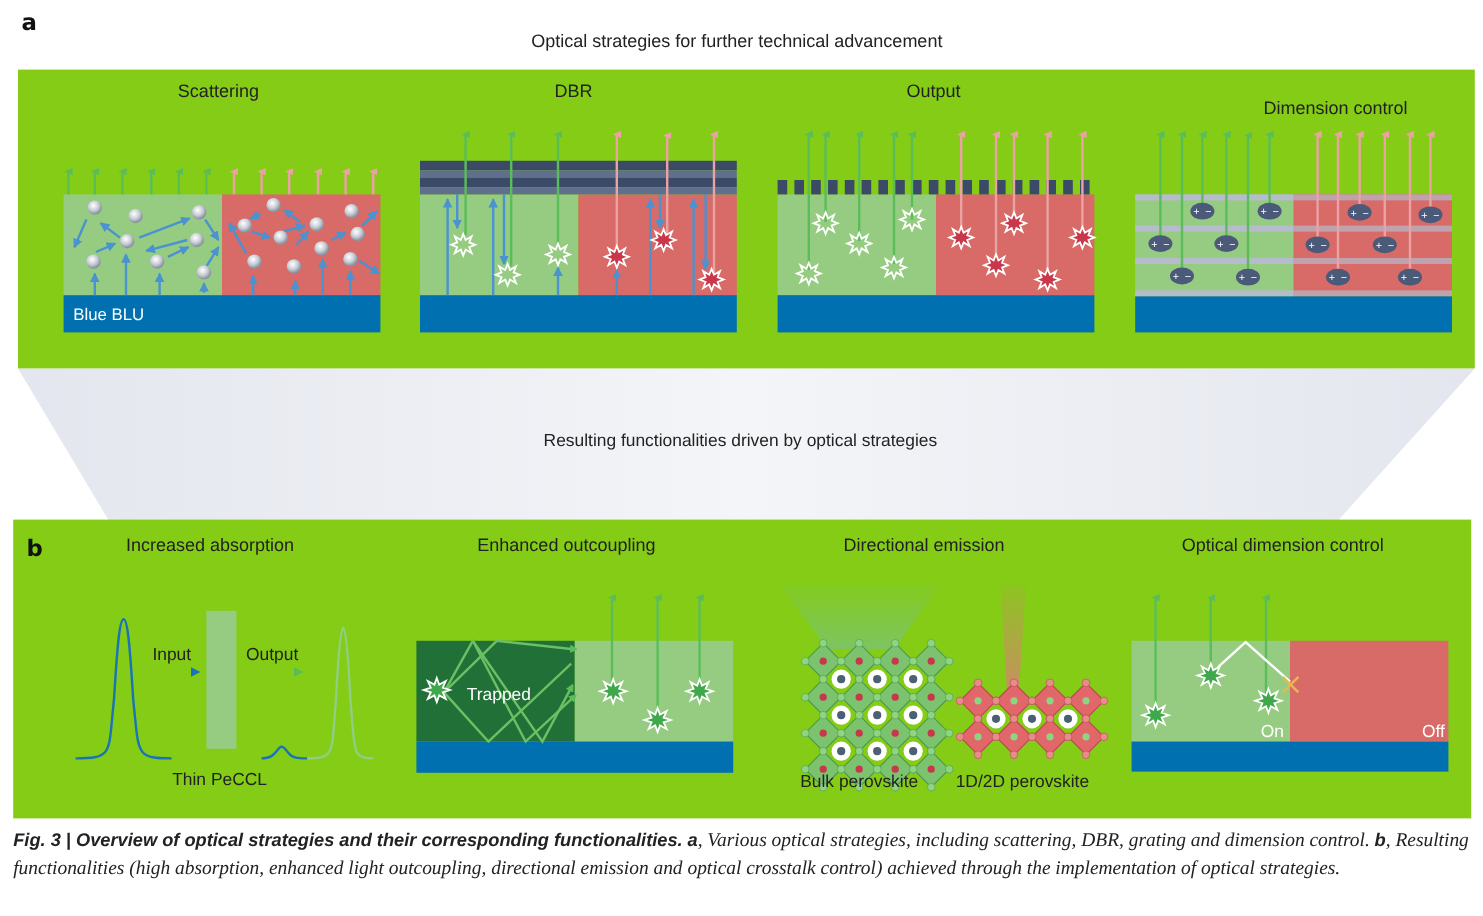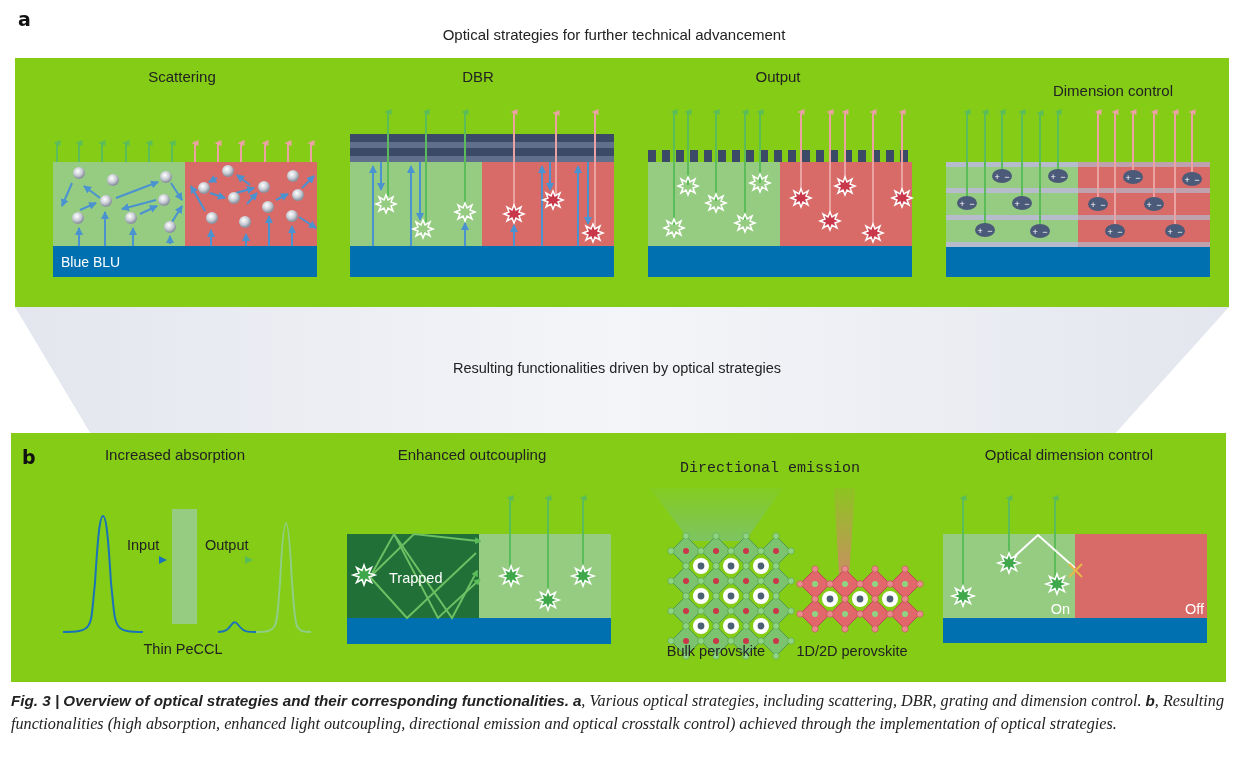--- a/index.html
+++ b/index.html
@@ -279,21 +279,21 @@
       <use href="#dipole" x="1115" y="231"></use>
         <use href="#dipole" x="1175" y="231"></use>
     </g>
   </g>
 </svg>
 
 <div class="abs panel" style="left:11px;top:433px;width:1215px;height:249px;">
   <div class="abs panel-letter" style="left:11px;top:13px;">b</div>
   <div class="abs sub-title" style="left:64px;width:200px;top:13px;">Increased absorption</div>
   <div class="abs sub-title" style="left:361px;width:200px;top:13px;">Enhanced outcoupling</div>
-  <div class="abs sub-title" style="left:659px;width:200px;top:27px;font-family:Liberation Mono, monospace;">Directional emission</div>
+  <div class="abs sub-title" style="left:659px;width:200px;top:13px;">Directional emission</div>
   <div class="abs sub-title" style="left:958px;width:200px;top:13px;">Optical dimension control</div>
 </div>
 
 <svg class="abs" style="left:0;top:433px;" width="1236" height="250">
   <defs>
     <marker id="mG2" markerWidth="6" markerHeight="7" refX="3" refY="3.5" orient="auto" markerUnits="userSpaceOnUse">
         <path d="M0,0 L7,3.5 L0,7 Z" fill="#5bbd5a"></path>
       </marker>
     <marker id="mGu" markerWidth="6" markerHeight="7" refX="3" refY="3.5" orient="auto-start-reverse" markerUnits="userSpaceOnUse">
         <path d="M0,7 L3,0 L6,7 Z" fill="#5bbd5a"></path>

